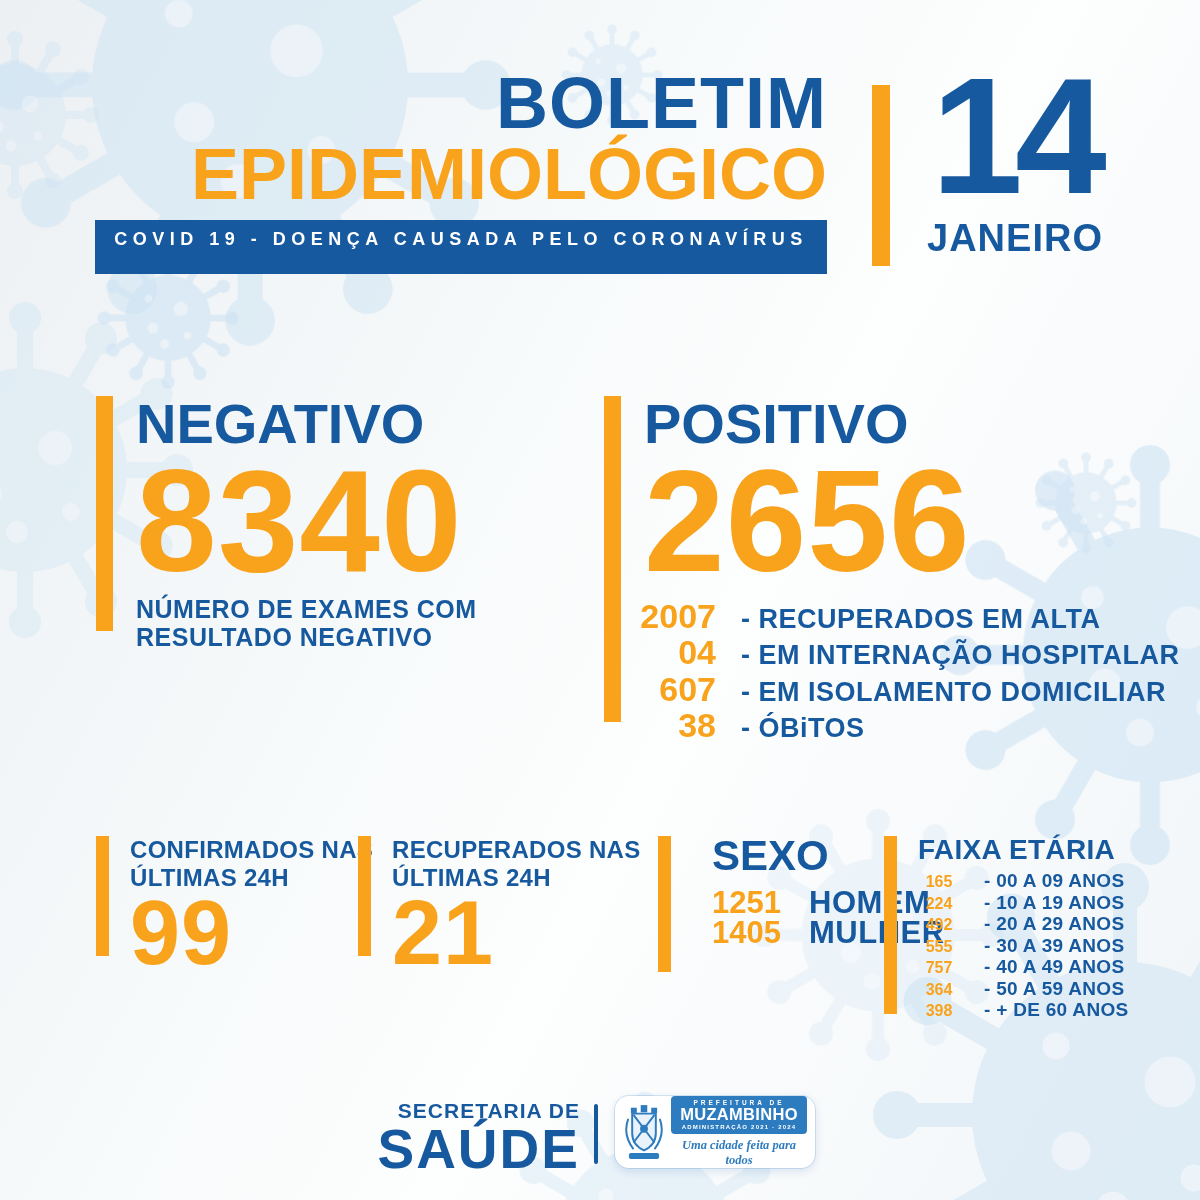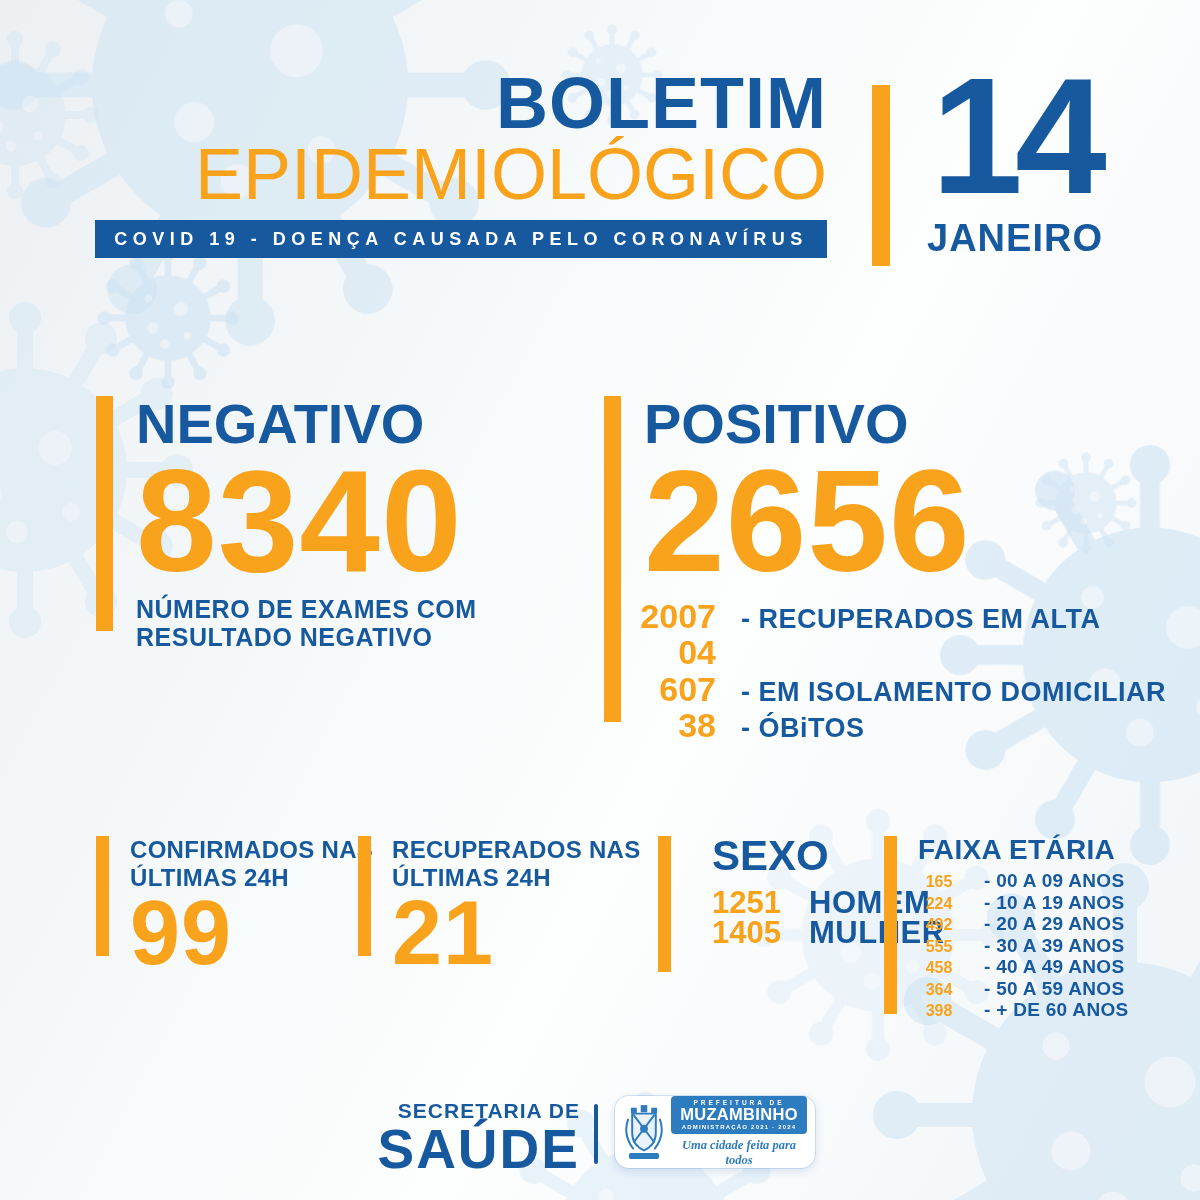--- a/index.html
+++ b/index.html
@@ -6,23 +6,23 @@
   .poster{
     position:relative;width:1200px;height:1200px;overflow:hidden;
     background:linear-gradient(118deg,#ECF0F3 0%,#F6F9FA 35%,#FDFEFE 58%,#F1F5F8 100%);
     font-family:"Liberation Sans",sans-serif;
   }
   .bg-decor{position:absolute;left:0;top:0;width:1200px;height:1200px;}
 
   
   .masthead-text{position:absolute;left:95px;top:68px;width:732px;text-align:right;}
   .title-line1{font-size:72px;font-weight:bold;color:var(--blue,#17599E);line-height:0.99;letter-spacing:1px;}
-  .title-line2{font-size:72px;font-weight:normal;color:var(--orange,#F9A21B);line-height:0.99;}
+  .title-line2{font-size:72px;font-weight:bold;color:var(--orange,#F9A21B);line-height:0.99;}
   .banner{margin-top:9px;background:var(--blue,#17599E);color:#fff;font-size:18px;font-weight:bold;
-          letter-spacing:5.5px;text-align:center;padding:9px 0 8px;}
+          letter-spacing:5.5px;text-align:center;padding:9px 0 24px;}
   .date-divider{position:absolute;left:872px;top:85px;width:18px;height:181px;background:var(--orange,#F9A21B);}
   .date-block{position:absolute;left:905px;top:58px;width:220px;text-align:center;}
   .date-day{font-size:165px;font-weight:bold;color:var(--blue,#17599E);line-height:0.95;letter-spacing:-8px;}
   .date-month{font-size:38px;font-weight:bold;color:var(--blue,#17599E);letter-spacing:1px;margin-top:2px;}
 
   
   .stat-section{position:absolute;display:flex;}
   .vbar{background:var(--orange,#F9A21B);flex:none;}
   .negative{left:96px;top:396px;}
   .negative .vbar{width:17px;height:235px;}
@@ -154,20 +154,21 @@
     <div class="stat-content">
       <div class="section-title">POSITIVO</div>
       <div class="big-number">2656</div>
       <div class="breakdown">
         <div class="breakdown-row">
           <div class="breakdown-value">2007</div>
           <div class="breakdown-label">- RECUPERADOS EM ALTA</div>
         </div>
         <div class="breakdown-row">
           <div class="breakdown-value">04</div>
+          <div class="breakdown-label">- EM INTERNAÇÃO HOSPITALAR</div>
         </div>
         <div class="breakdown-row">
           <div class="breakdown-value">607</div>
           <div class="breakdown-label">- EM ISOLAMENTO DOMICILIAR</div>
         </div>
         <div class="breakdown-row">
           <div class="breakdown-value">38</div>
           <div class="breakdown-label">- ÓBiTOS</div>
         </div>
       </div>
@@ -228,21 +229,21 @@
         </div>
         <div class="faixa-row">
           <div class="faixa-value">492</div>
           <div class="faixa-label">- 20 A 29 ANOS</div>
         </div>
         <div class="faixa-row">
           <div class="faixa-value">555</div>
           <div class="faixa-label">- 30 A 39 ANOS</div>
         </div>
         <div class="faixa-row">
-          <div class="faixa-value">458</div>
+          <div class="faixa-value">757</div>
           <div class="faixa-label">- 40 A 49 ANOS</div>
         </div>
         <div class="faixa-row">
           <div class="faixa-value">364</div>
           <div class="faixa-label">- 50 A 59 ANOS</div>
         </div>
         <div class="faixa-row">
           <div class="faixa-value">398</div>
           <div class="faixa-label">- + DE 60 ANOS</div>
         </div>

